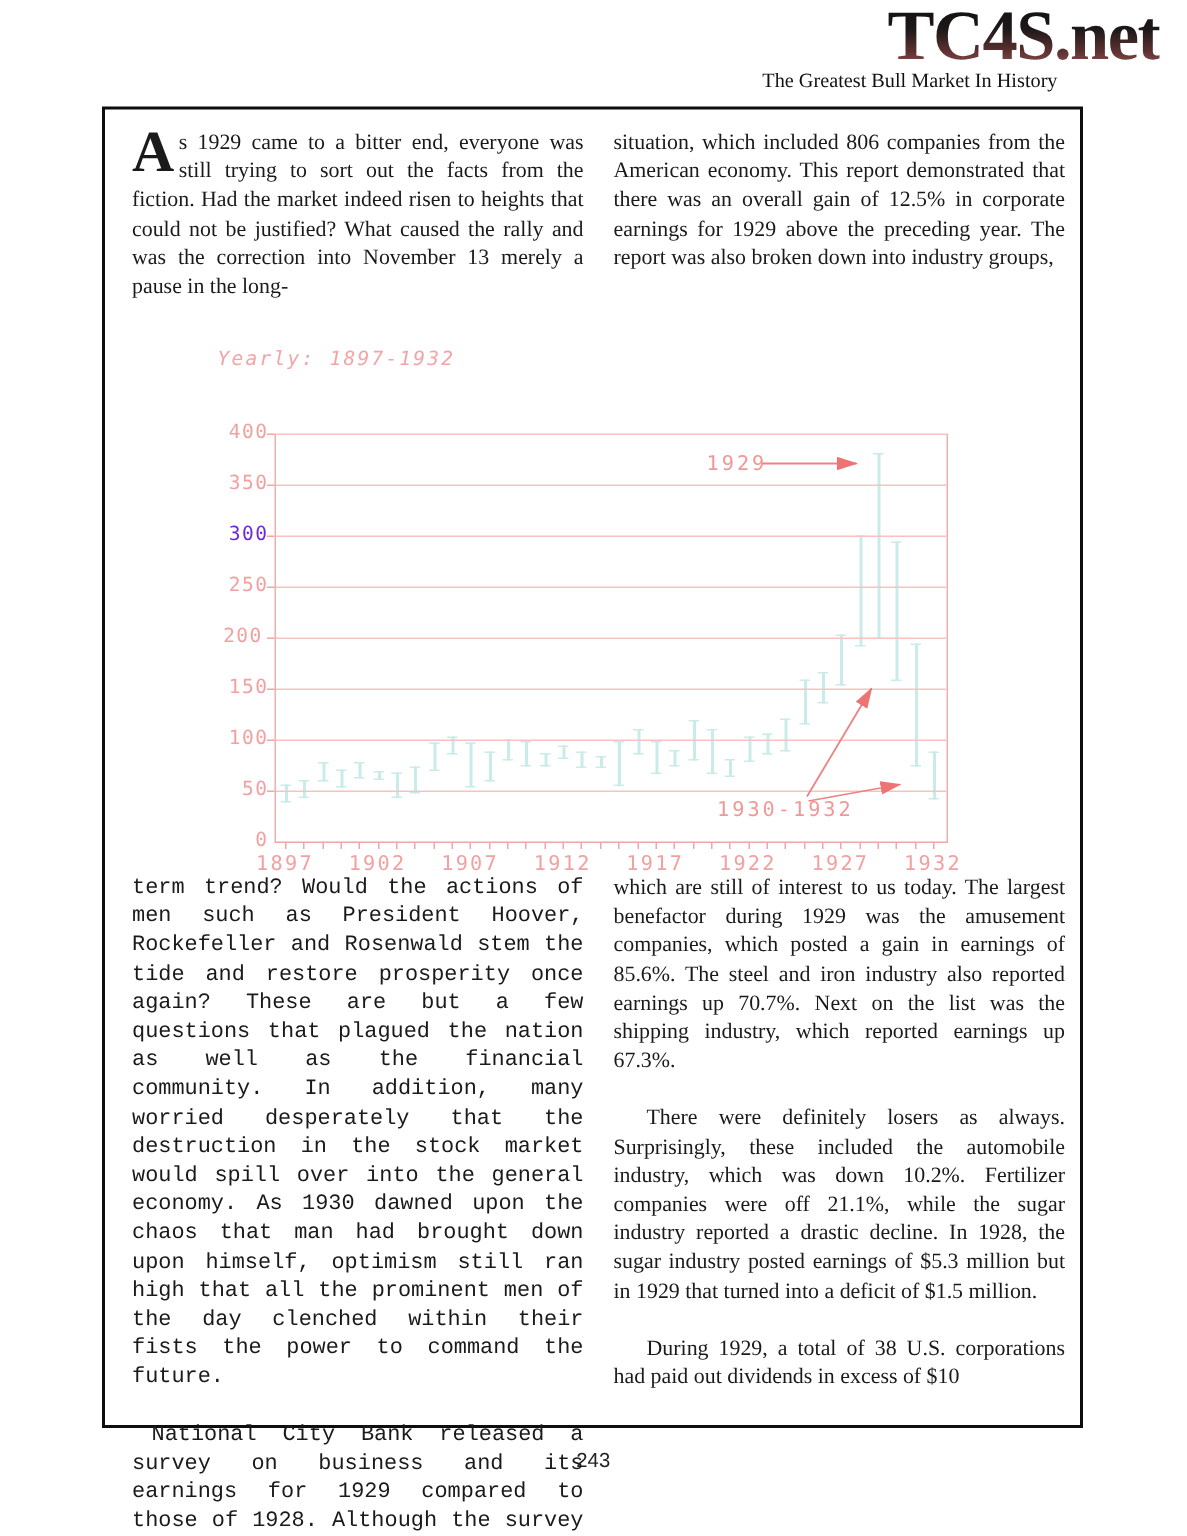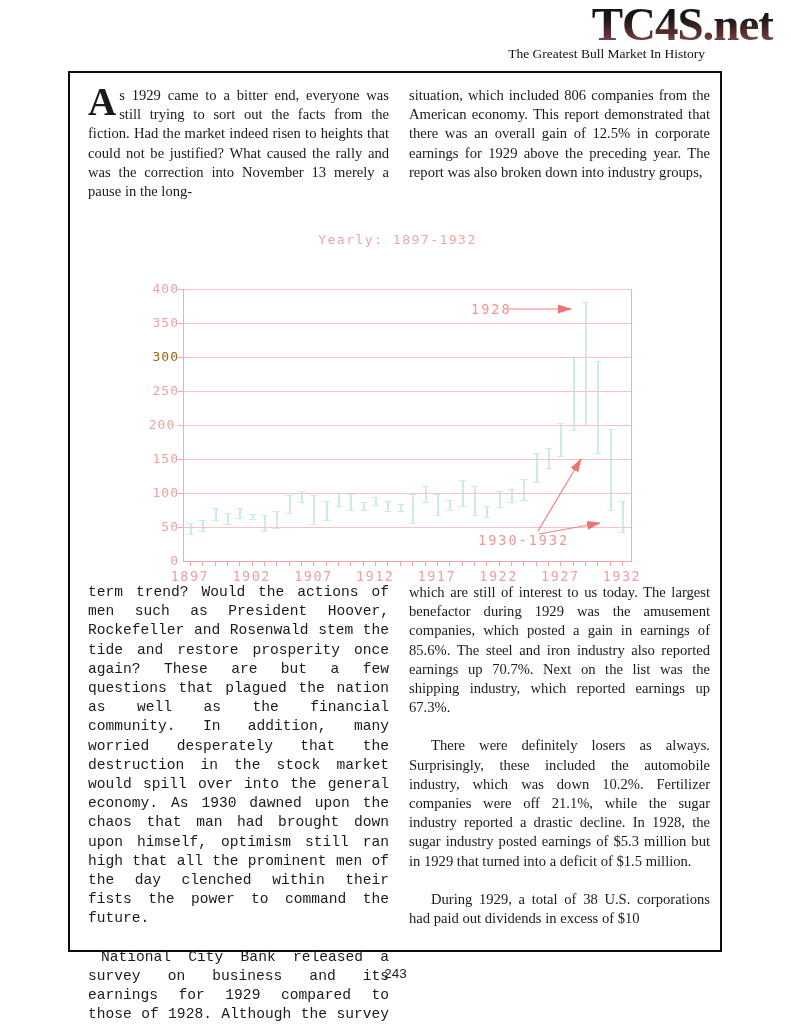--- a/index.html
+++ b/index.html
@@ -27,22 +27,22 @@
   .rb{left:409px;top:583px;}
   .indent-sm{text-indent:13px;}
   .indent{text-indent:22px;}
   .dropcap{float:left;font-size:39px;line-height:31px;font-weight:bold;padding-right:3px;}
 
   
   .chart{position:absolute;left:145px;top:206px;width:505px;height:380px;
     font-family:"DejaVu Sans Mono",monospace;}
   .c-title{position:absolute;left:0;top:4px;width:100%;text-align:center;
     font-size:17px;letter-spacing:3px;color:#f4a4a5;}
-  .c-sub{position:absolute;left:0;top:26px;width:100%;text-align:center;
-    font-size:13px;letter-spacing:1.5px;color:#f4a4a5;}
+  .c-sub{position:absolute;left:0;top:26px;width:100%;text-align:left;
+    font-size:13px;letter-spacing:1.5px;color:#f4a4a5;font-style:italic;}
   .plot{position:absolute;left:38px;top:83px;width:447px;height:272px;
     border-left:1px solid #f0aeae;border-right:1px solid #f0aeae;border-bottom:1px solid #f0a6a6;
     box-sizing:content-box;}
   .grid{position:absolute;left:0;width:447px;height:1px;}
   .ytickmark{position:absolute;width:5px;height:1px;}
   .ylab{position:absolute;left:0;width:34px;text-align:right;font-size:13px;letter-spacing:1px;}
   .xlab{position:absolute;width:46px;text-align:center;font-size:13.5px;letter-spacing:1.5px;}
   .xtick{position:absolute;width:1px;height:4px;}
   .bar{position:absolute;width:2px;}
   .cap{position:absolute;width:7px;height:1px;}
@@ -216,29 +216,29 @@
     <svg class="anno-svg" width="505" height="380">
       <defs>
         <marker id="ah" markerUnits="userSpaceOnUse" markerWidth="16" markerHeight="10" refX="13" refY="4.5" orient="auto">
           <path d="M0,0 L14,4.5 L0,9 z" fill="#ee7373"></path>
         </marker>
       </defs>
       <line x1="363" y1="103" x2="426" y2="103" stroke="#ee8282" stroke-width="1.2" marker-end="url(#ah)"></line>
       <line x1="393" y1="325" x2="436" y2="253" stroke="#ee8282" stroke-width="1.2" marker-end="url(#ah)"></line>
       <line x1="394" y1="328" x2="455" y2="317" stroke="#ee8282" stroke-width="1" marker-end="url(#ah)"></line>
     </svg>
-    <div class="anno a1929">1928</div>
+    <div class="anno a1929">1929</div>
     <div class="anno a1930">1930-1932</div>
   <div class="ylab" style="top: 347px; color: rgb(242, 160, 161);">0</div>
       <div class="ylab" style="top: 313px; color: rgb(242, 160, 161);">50</div>
       <div class="ylab" style="top: 279px; color: rgb(242, 160, 161);">100</div>
       <div class="ylab" style="top: 245px; color: rgb(242, 160, 161);">150</div>
       <div class="ylab" style="top: 211px; color: rgb(242, 160, 161); text-align: center;">200</div>
       <div class="ylab" style="top: 177px; color: rgb(242, 160, 161);">250</div>
-      <div class="ylab" style="top: 143px; color: #a16207;">300</div>
+      <div class="ylab" style="top: 143px; color: #6d28d9;">300</div>
       <div class="ylab" style="top: 109px; color: rgb(242, 160, 161);">350</div>
       <div class="ylab" style="top: 75px; color: rgb(242, 160, 161);">400</div>
       <div class="xtick" style="left: 45px; top: 356px; background: rgb(240, 166, 166);"></div>
       <div class="xtick" style="left: 57.3429px; top: 356px; background: rgb(240, 166, 166);"></div>
       <div class="xtick" style="left: 69.6857px; top: 356px; background: rgb(240, 166, 166);"></div>
       <div class="xtick" style="left: 82.0286px; top: 356px; background: rgb(240, 166, 166);"></div>
       <div class="xtick" style="left: 94.3714px; top: 356px; background: rgb(240, 166, 166);"></div>
       <div class="xtick" style="left: 106.714px; top: 356px; background: rgb(240, 166, 166);"></div>
       <div class="xtick" style="left: 119.057px; top: 356px; background: rgb(240, 166, 166);"></div>
       <div class="xtick" style="left: 131.4px; top: 356px; background: rgb(240, 166, 166);"></div>

